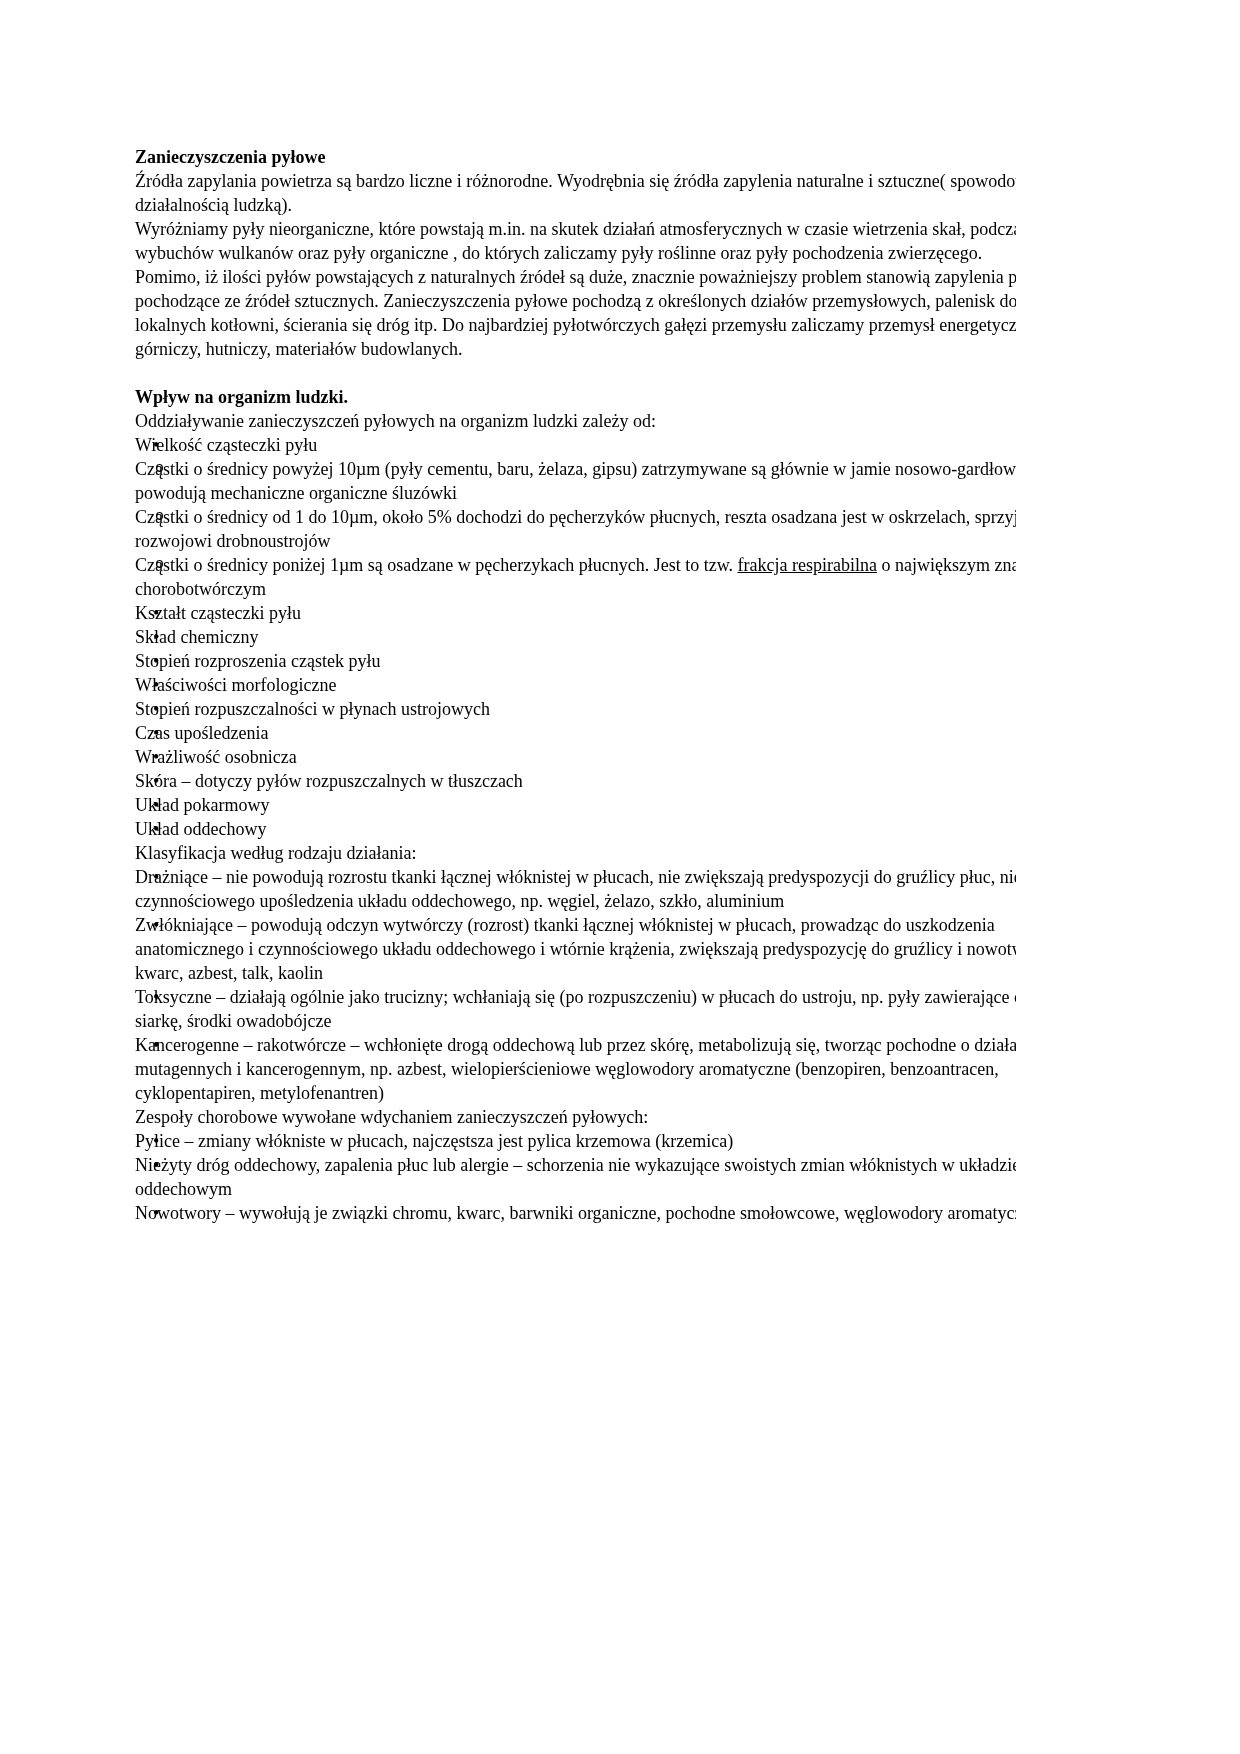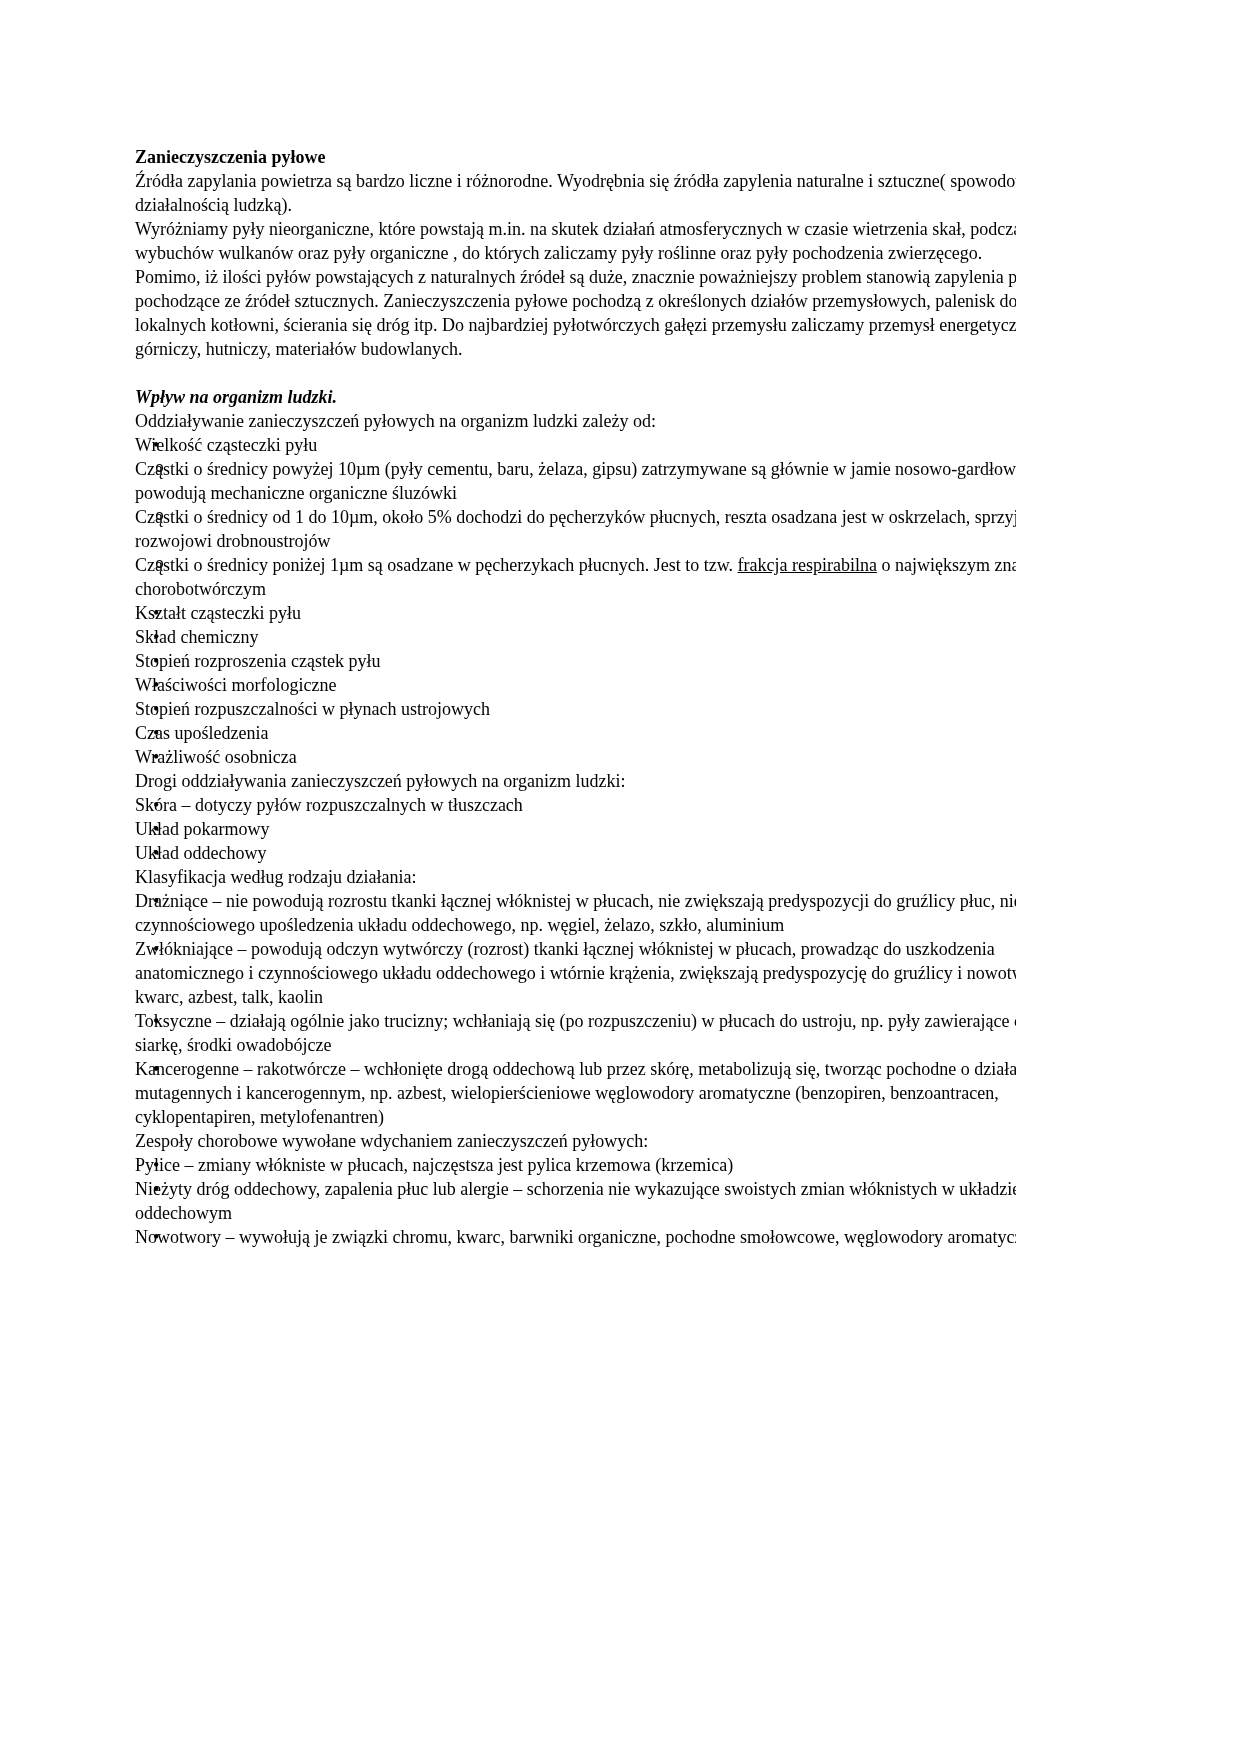--- a/index.html
+++ b/index.html
@@ -15,21 +15,21 @@
     overflow: hidden;
   }
   .content {
     position: absolute;
     left: 135px;
     top: 145px;
     width: 972px;
   }
   .content h1, .content h2, .content p, .content div { margin: 0; padding: 0; }
   h1.doc-title { font-size: 18px; font-weight: bold; line-height: 24px; }
-  h2.sec-title { font-size: 18px; font-weight: bold; line-height: 24px; margin-top: 24px; font-style: italic; }
+  h2.sec-title { font-size: 18px; font-weight: bold; line-height: 24px; margin-top: 24px; }
   p.para  { }
   .list   { margin-top: 26px; }
   .li1 {
     position: relative;
     padding-left: 39px;
     margin-bottom: 2px;
   }
   .li1 > .m1 {
     position: absolute;
     left: 18px;
@@ -108,21 +108,20 @@
       <div class="li1">
         <span class="m1">•</span>
         <span>Czas upośledzenia</span>
       </div>
       <div class="li1">
         <span class="m1">•</span>
         <span>Wrażliwość osobnicza</span>
       </div>
     </div>
 
-    <p class="para">Drogi oddziaływania zanieczyszczeń pyłowych na organizm ludzki:</p>
 
     <div class="list">
       <div class="li1">
         <span class="m1">•</span>
         <span>Skóra – dotyczy pyłów rozpuszczalnych w tłuszczach</span>
       </div>
       <div class="li1">
         <span class="m1">•</span>
         <span>Układ pokarmowy</span>
       </div>

